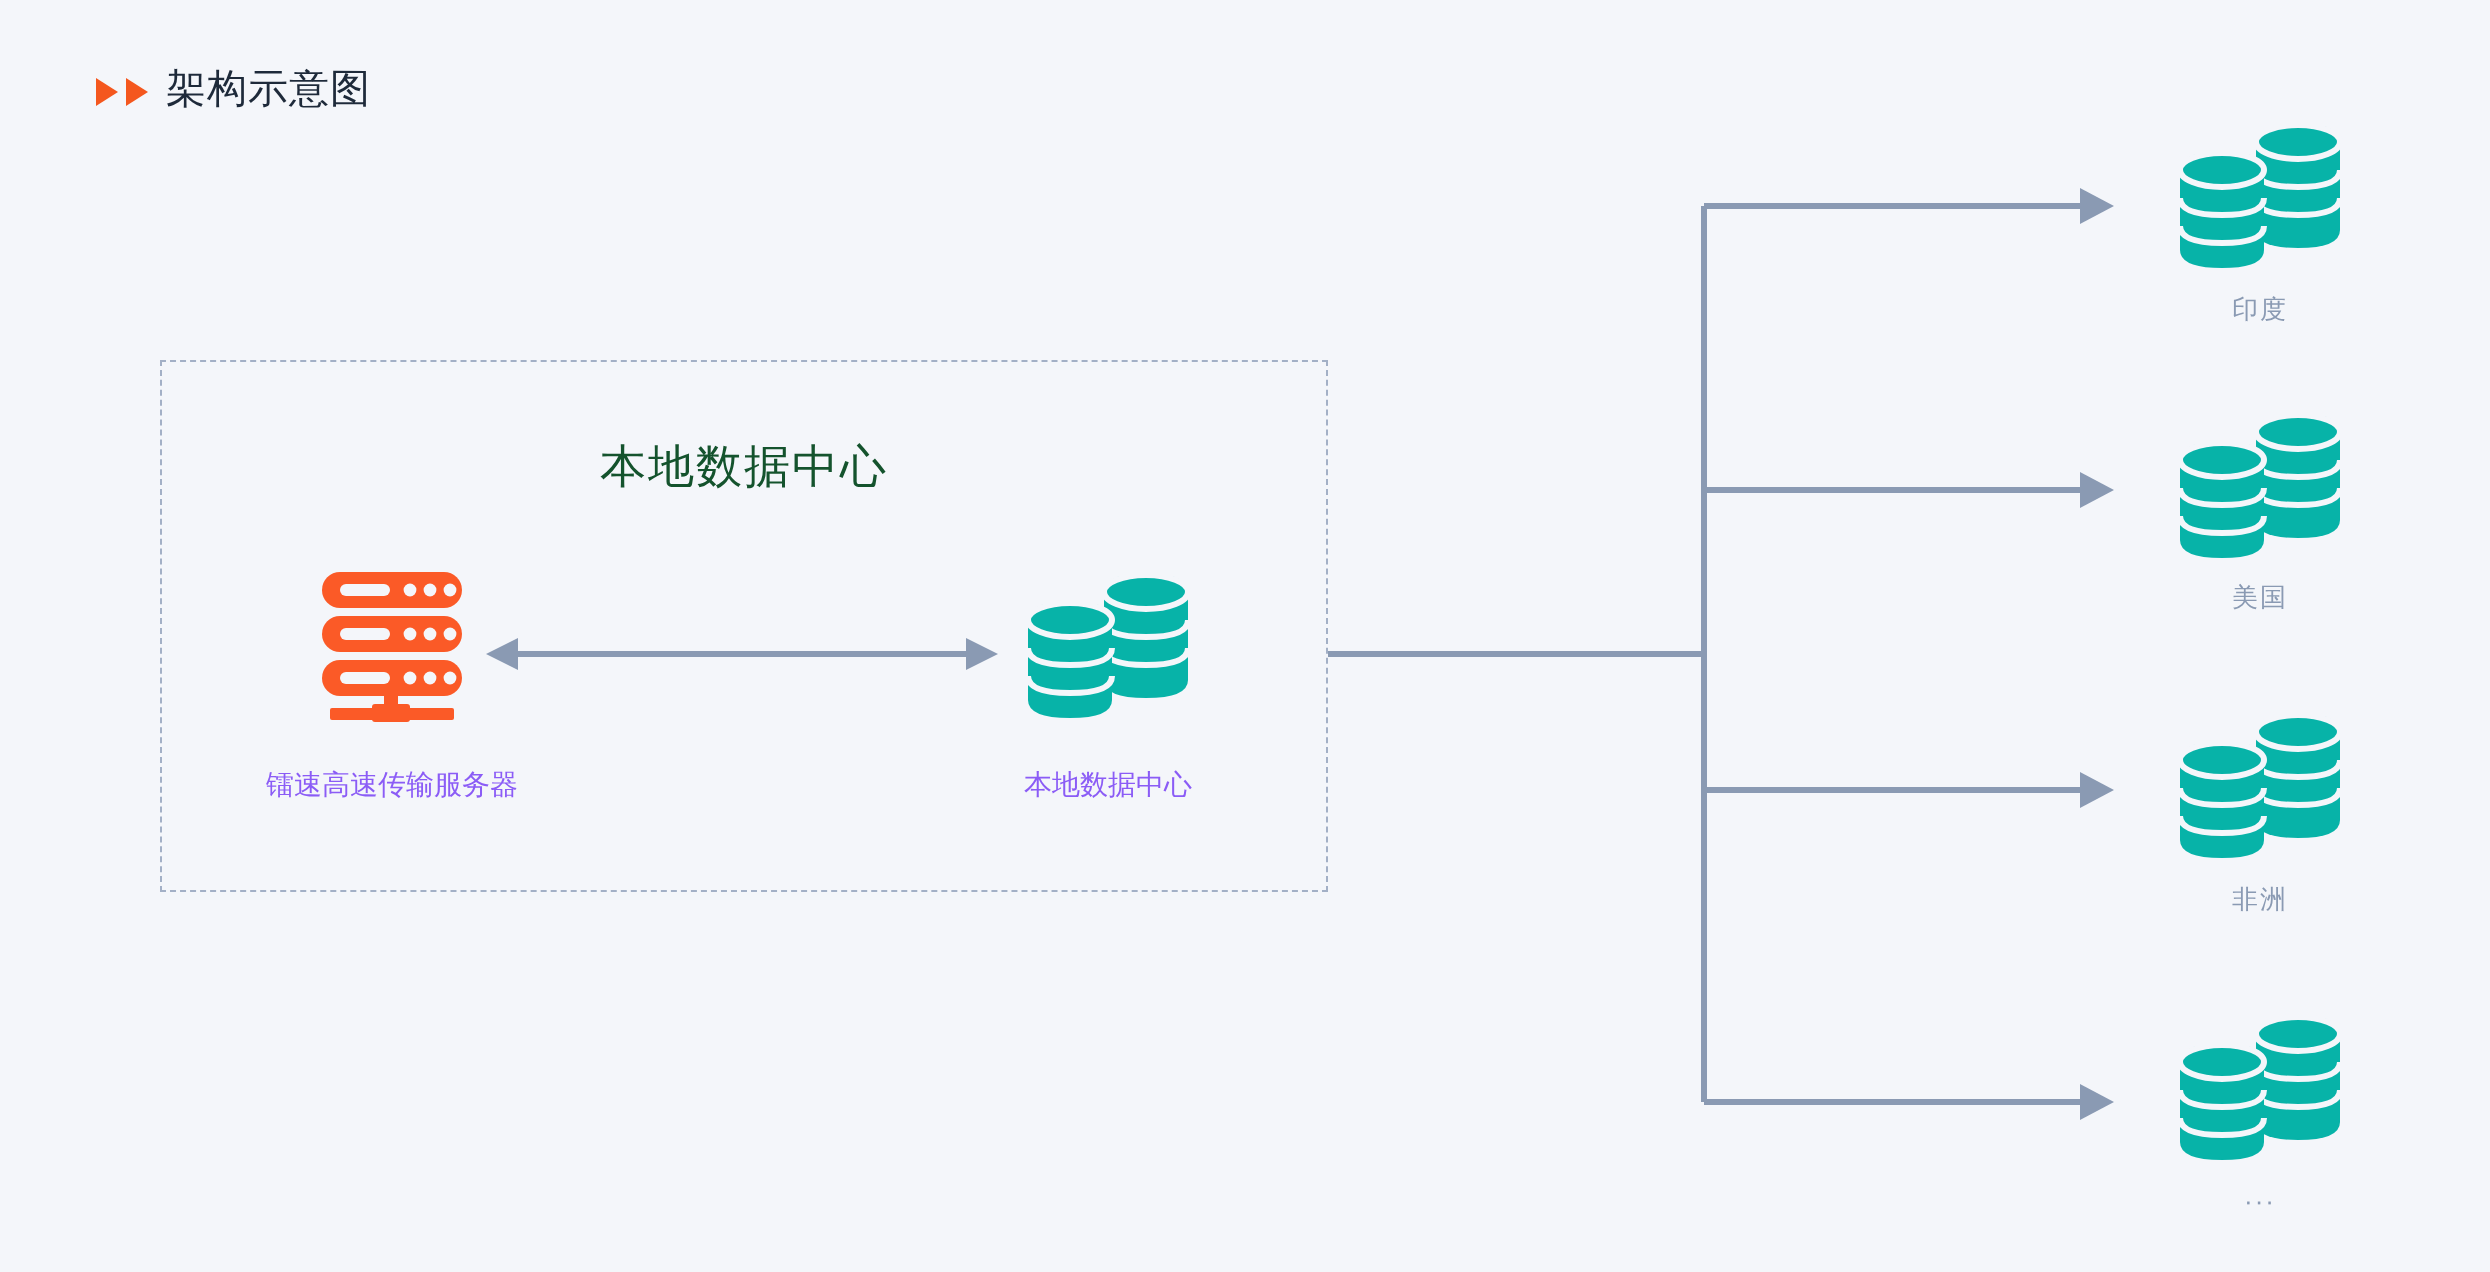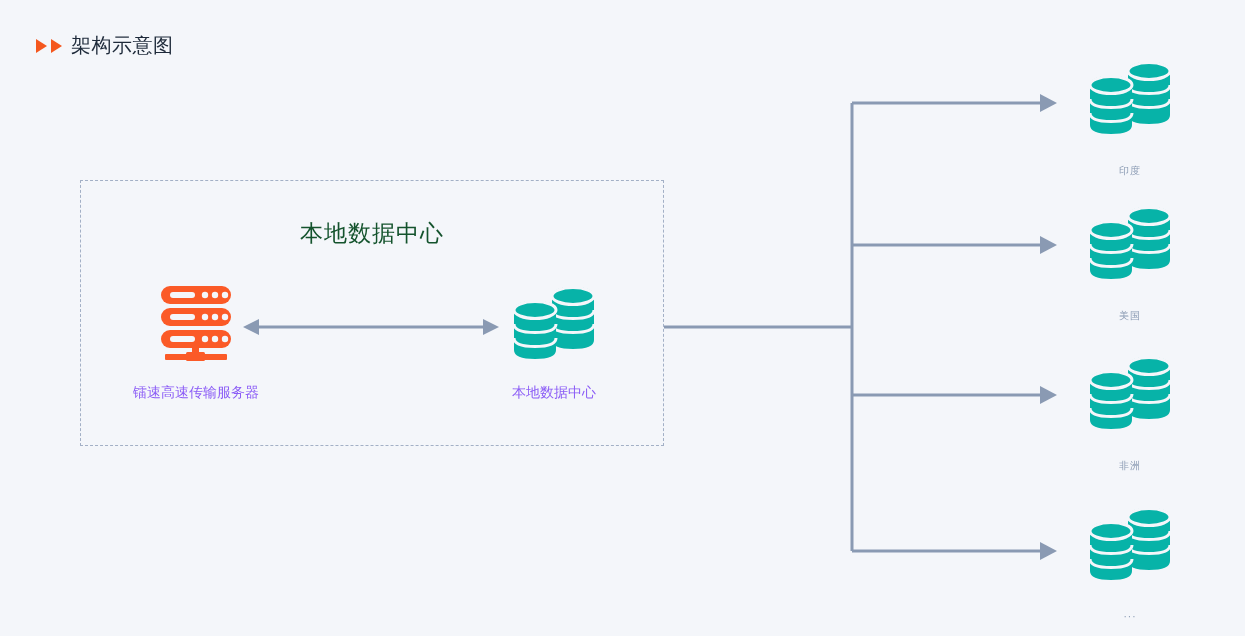--- a/index.html
+++ b/index.html
@@ -17,21 +17,21 @@
   #canvas {
     position: relative;
     width: 1245px;
     height: 636px;
     background: #f4f6fa;
   }
 
   
   .header {
     position: absolute;
-    left: 36px;
+    left: 48px;
     top: 30px;
     display: flex;
     align-items: center;
     gap: 9px;
     height: 30px;
   }
   .tri-group {
     display: flex;
     align-items: center;
     gap: 4px;
@@ -121,29 +121,29 @@
     width: 170px;
     text-align: center;
   }
   .region .icon-wrap {
     height: 86px;
     display: flex;
     align-items: center;
     justify-content: center;
   }
   .region .caption {
-    margin-top: 20px;
-    font-size: 10px;
+    margin-top: 4px;
+    font-size: 13px;
     line-height: 18px;
     color: #8a9ab3;
     white-space: nowrap;
     letter-spacing: 1px;
   }
   #region-0 { left: 1045px; top: 56px; }
-  #region-1 { left: 1045px; top: 201px; }
+  #region-1 { left: 1045px; top: 201px; font-family: Liberation Mono, monospace; }
   #region-2 { left: 1045px; top: 351px; }
   #region-3 { left: 1045px; top: 502px; }
 
   .dots-caption {
     font-size: 15px;
     line-height: 18px;
     color: #8a9ab3;
     letter-spacing: 4px;
   }
 </style>

